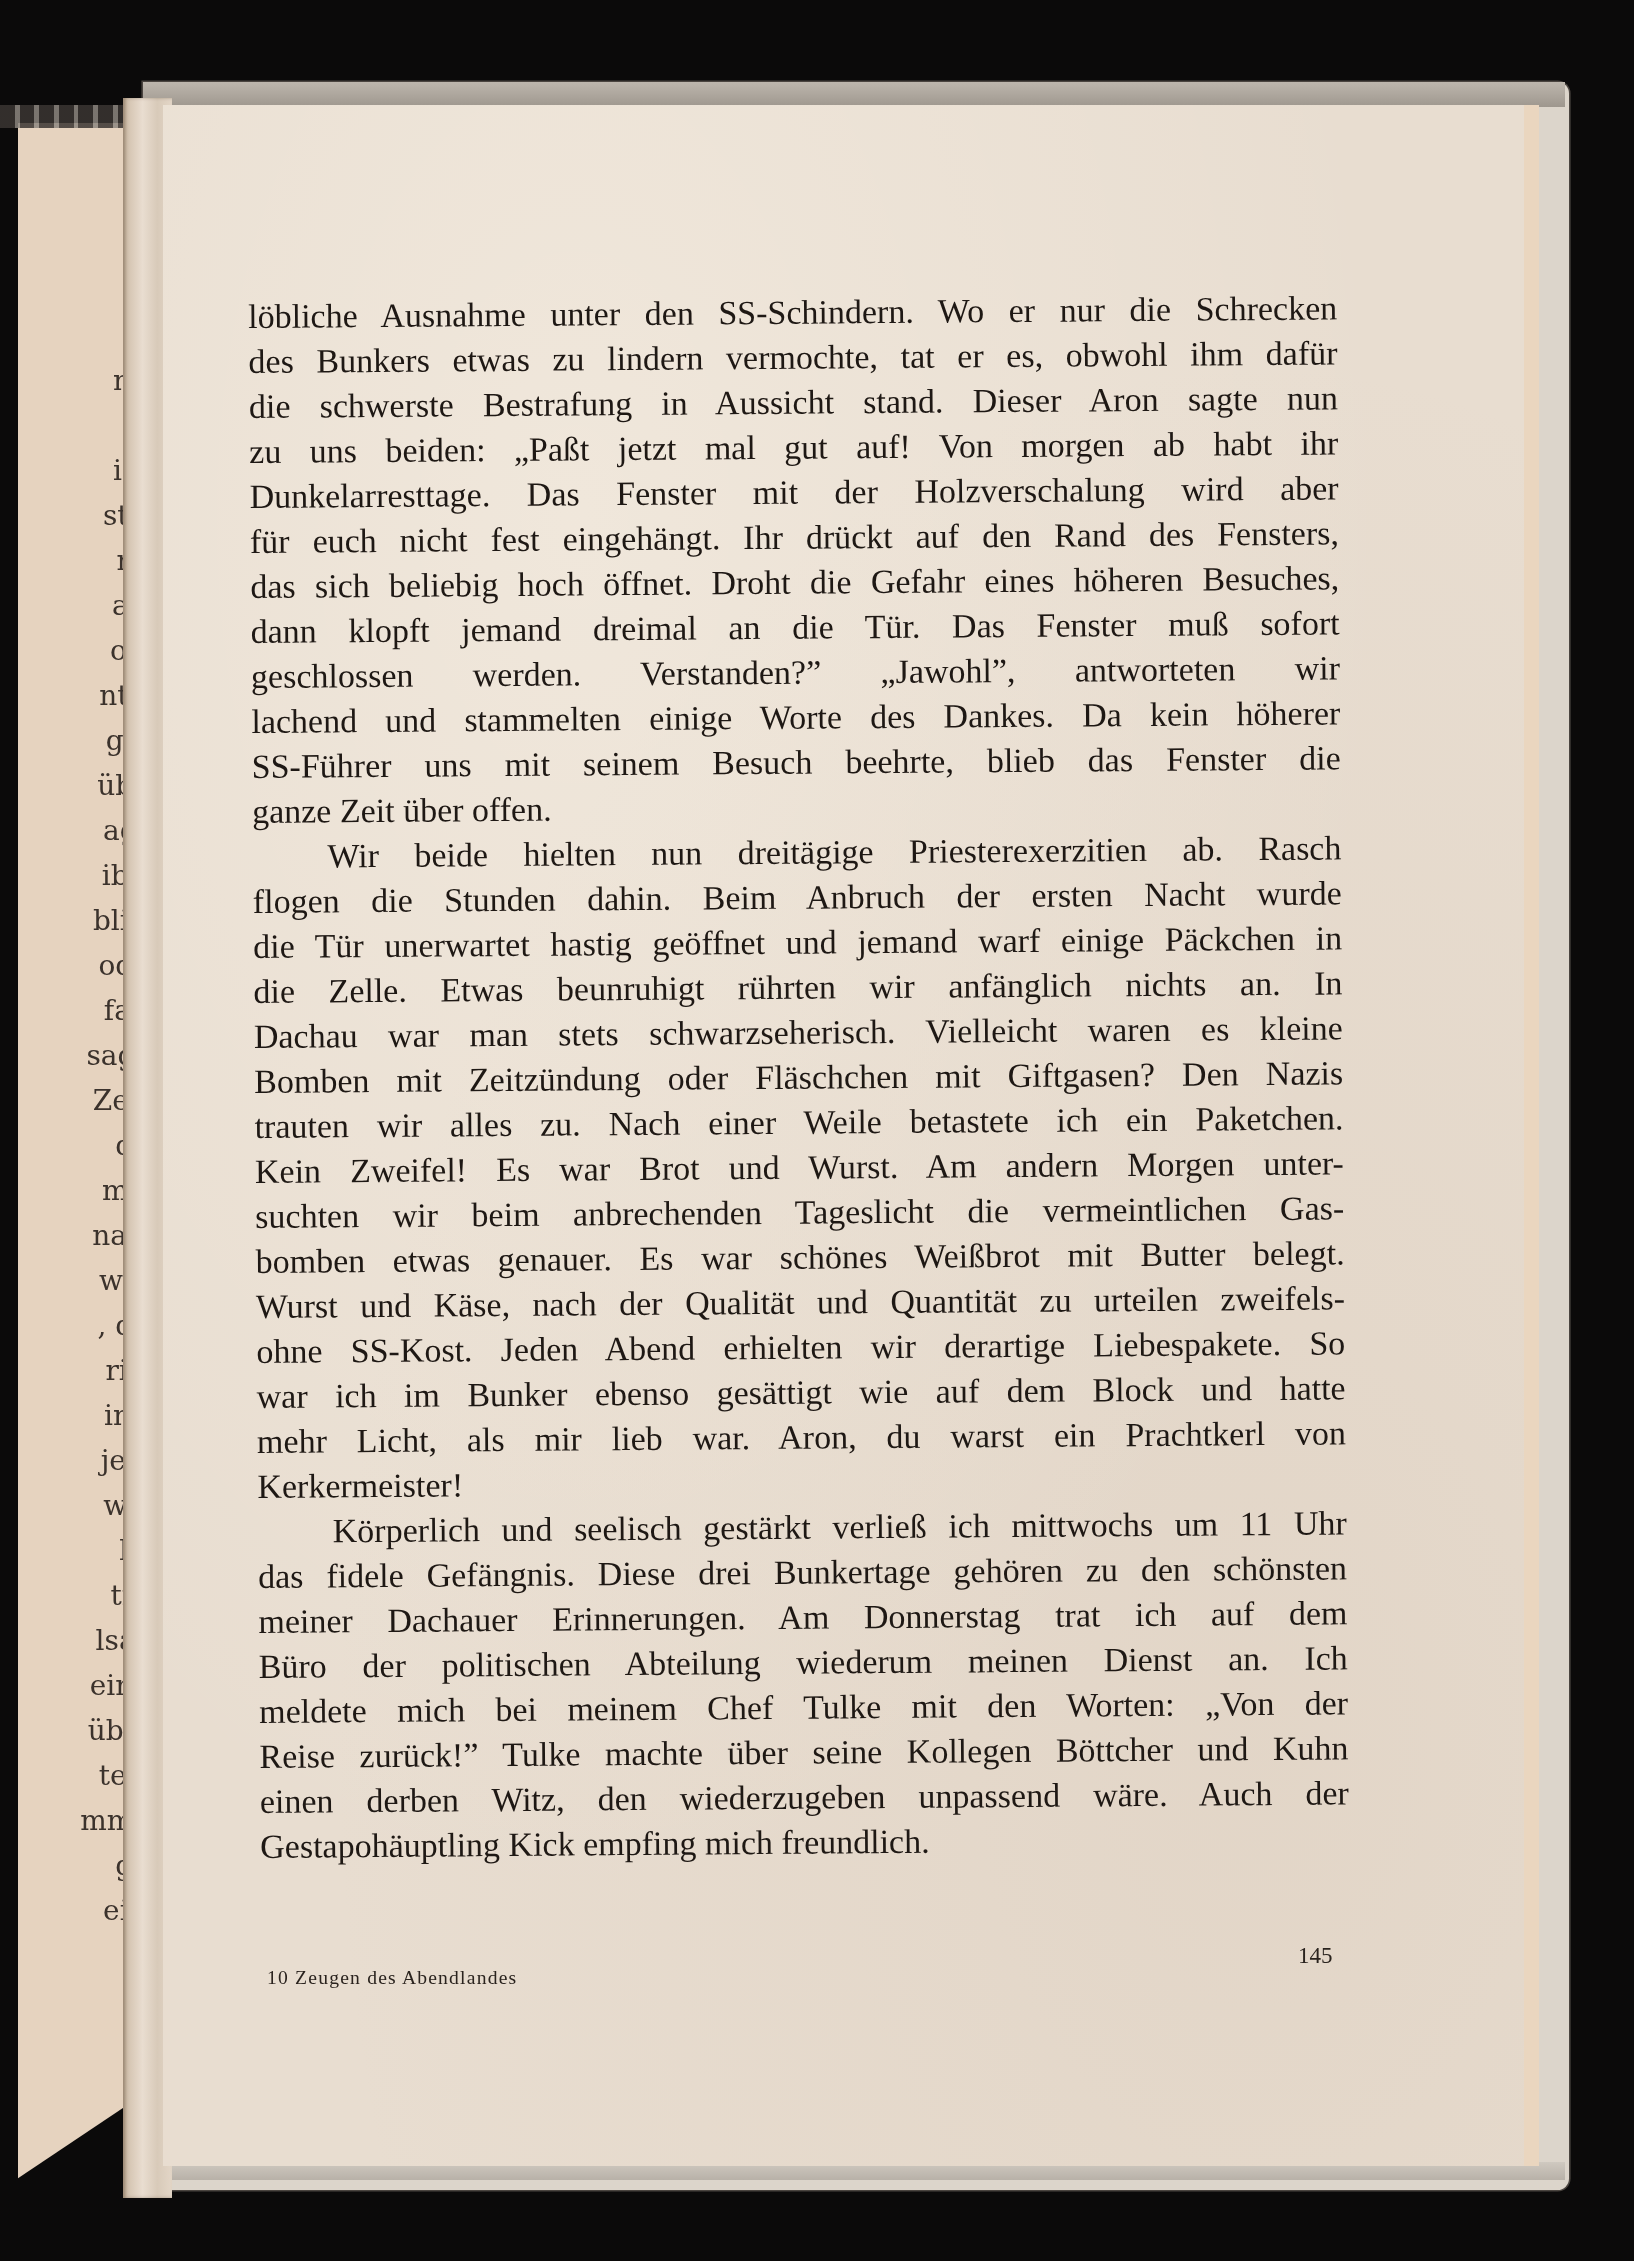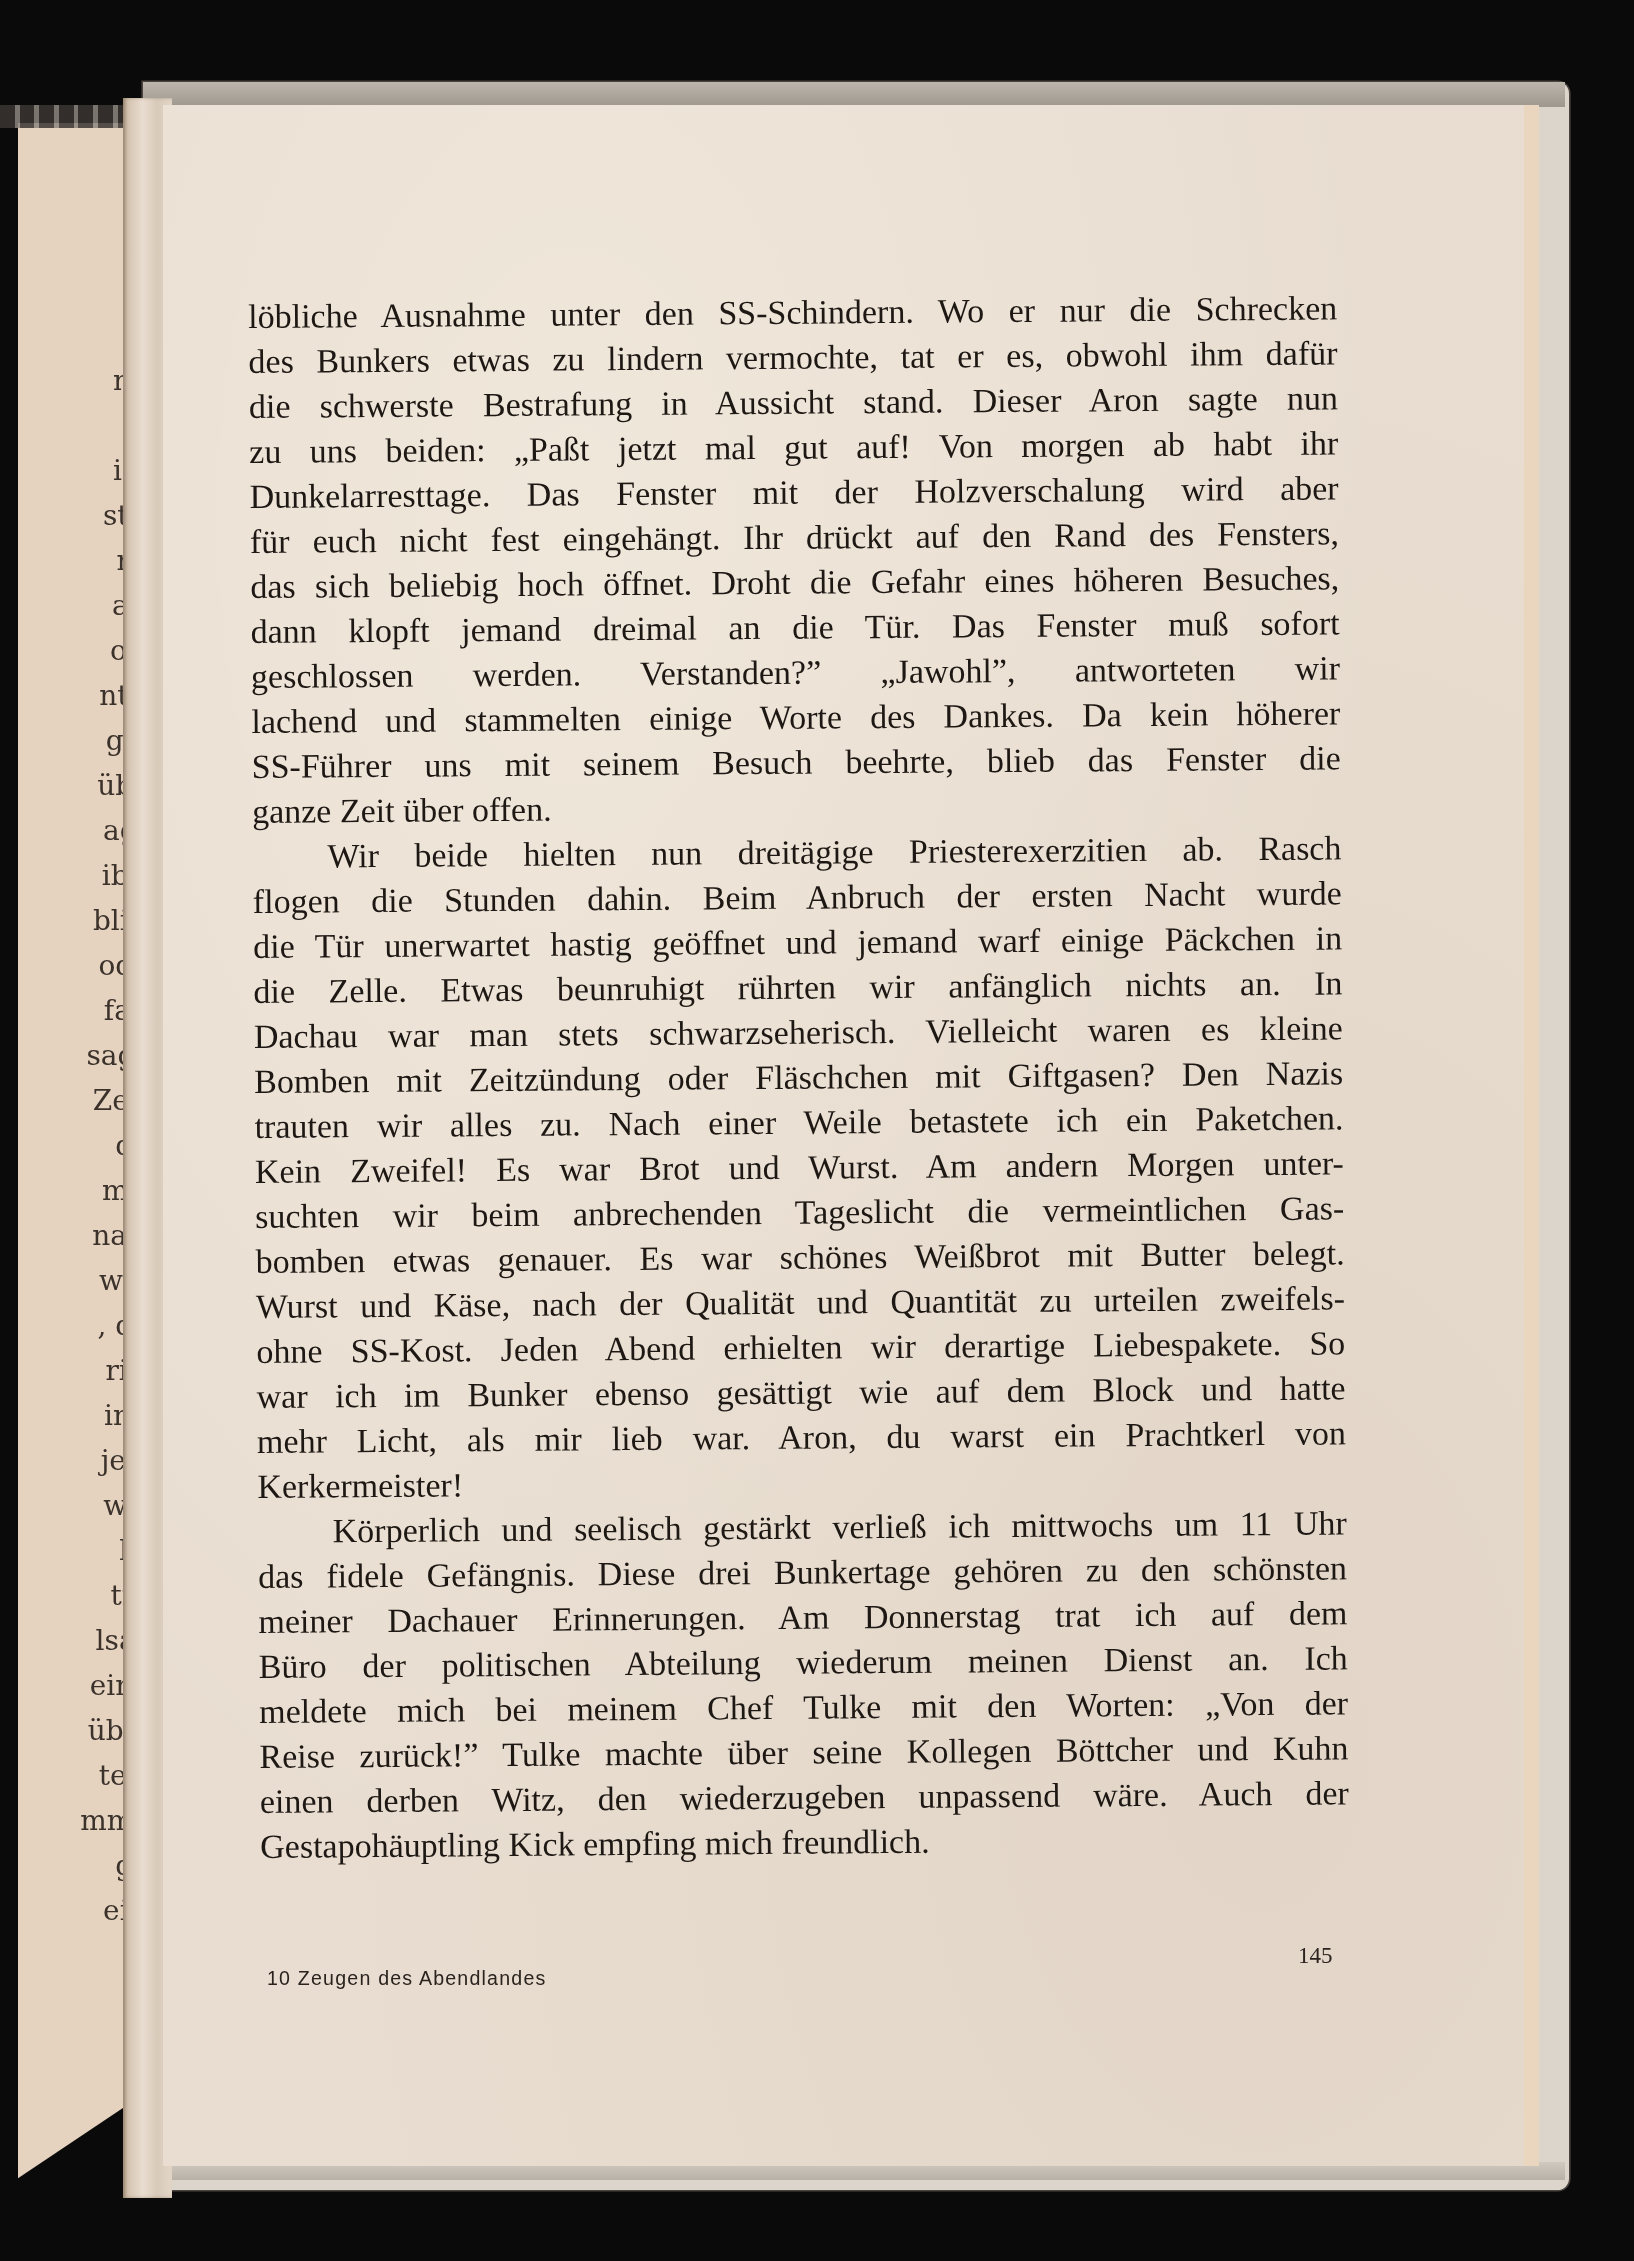--- a/index.html
+++ b/index.html
@@ -66,21 +66,21 @@
     font-family: "Liberation Serif", "DejaVu Serif", serif;
     font-size: 34px; line-height: 45px;
     transform: rotate(-0.45deg); transform-origin: 0 0;
   }
   .para { margin: 0; text-align: justify; }
   .line { display: block; white-space: nowrap; text-align-last: justify; text-align: justify; }
   .line.last { text-align-last: left; }
   .para.indent .line.first { padding-left: 75px; }
   .footer-sig {
     position: absolute; left: 267px; top: 1967px;
-    font-family: Liberation Sans, sans-serif; font-size: 19.6px; letter-spacing: 1.2px; color: #2a231e;
+    font-family: Liberation Serif, serif; font-size: 19.6px; letter-spacing: 1.2px; color: #2a231e;
   }
   .page-number {
     position: absolute; left: 1298px; top: 1943px;
     font-family: "Liberation Serif", serif; font-size: 23px; color: #2a231e;
   }
 </style>
 </head>
 <body>
 
 <div class="left-page">

